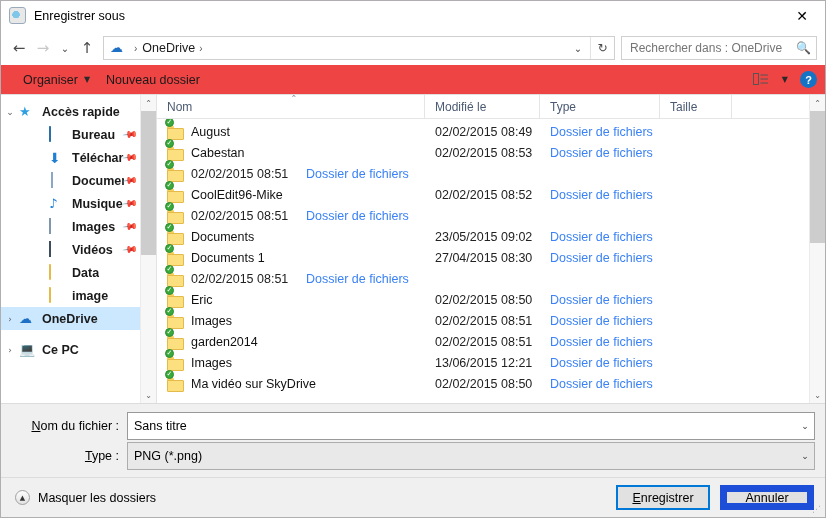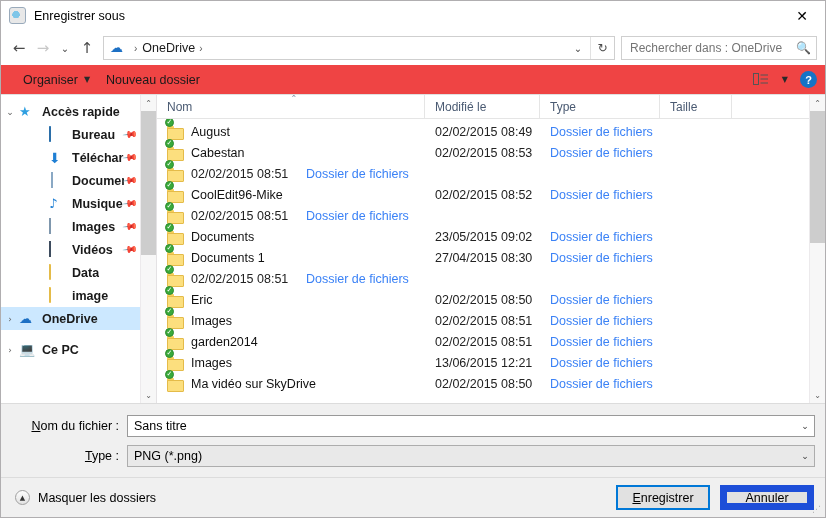--- a/index.html
+++ b/index.html
@@ -149,21 +149,21 @@
     border-radius: 50%; background: #39a93b; border: 1px solid #2e8c30;
     z-index: 3; color: #fff; font-size: 7px; line-height: 7px; text-align: center;
     font-family: "DejaVu Sans", sans-serif;
   }
   
   .formarea { background: #f0f0f0; border-top: 1px solid #dcdcdc; flex: none; padding: 9px 0 4px; }
   .formrow { display: flex; align-items: center; height: 26px; margin-bottom: 4px; padding-right: 10px; }
   .formlabel { width: 126px; text-align: right; padding-right: 8px; font-size: 12.5px; color: #000; }
   .mn { text-decoration: underline; }
   .combo {
-    flex: 1; height: 22px; border: 1px solid #999; background: #fff;
+    flex: 1; height: 28px; border: 1px solid #999; background: #fff;
     display: flex; align-items: center; padding-left: 6px; font-size: 12.5px; color: #000; justify-content: flex-end;
   }
   .combo.readonly { background: #e9e9e9; border-color: #adadad; }
   .combo-caret {
     margin-left: auto; width: 18px; text-align: center; font-size: 9px;
     color: #3a3a3a; font-family: "DejaVu Sans", sans-serif;
   }
   .btnrow {
     display: flex; align-items: center; height: 40px; padding: 0 11px 0 14px;
     background: #f0f0f0; border-top: 1px solid #dcdcdc; flex: none;

